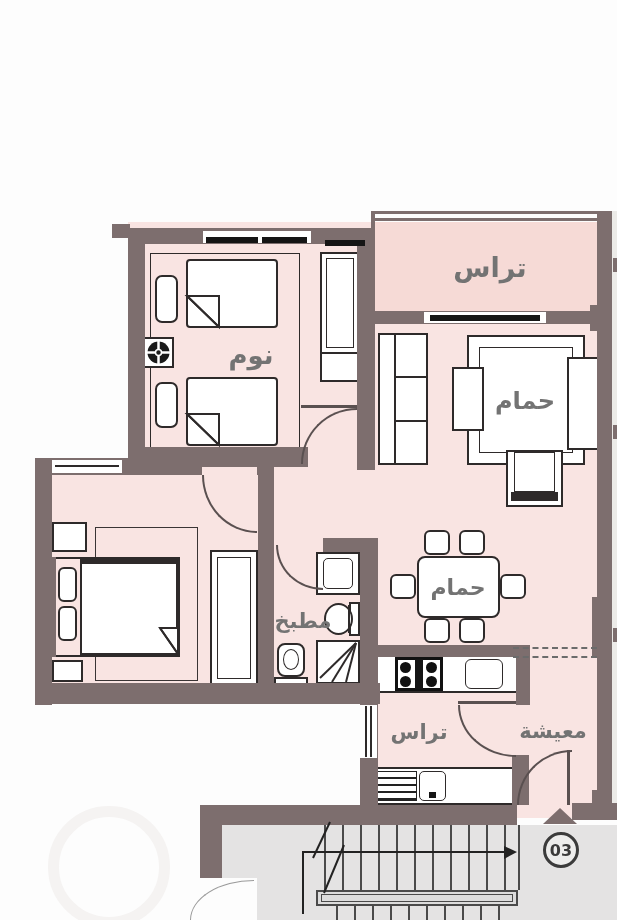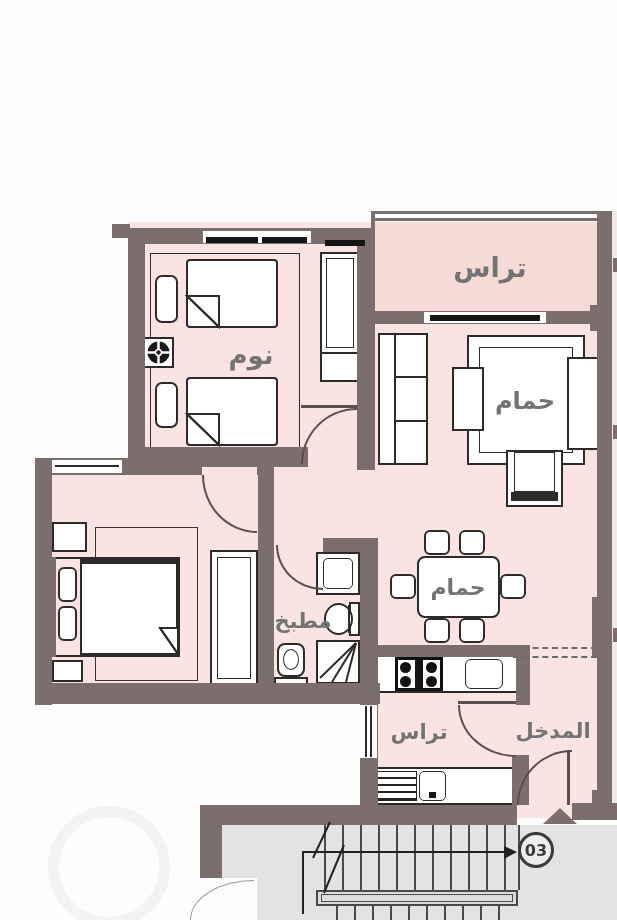--- a/index.html
+++ b/index.html
@@ -163,32 +163,32 @@
   <div class="abs" style="left:185px;top:878px;width:72px;height:42px;background:#fdfdfd"></div>
   <div class="arc lt" style="left:190px;top:880px;width:64px;height:40px"></div>
 
   <div class="dash" style="left:513px;top:647px;width:84px;height:11px"></div>
 
   <div class="treads" style="left:308px;top:825px;width:210px;height:65px;border-right:2px solid #4a4a4a"></div>
   <div class="abs" style="left:316px;top:890px;width:202px;height:16px;background:#dcdcdc;border:2px solid #4a4a4a;box-sizing:border-box"></div>
   <div class="abs" style="left:321px;top:894px;width:192px;height:8px;border:1.5px solid #4a4a4a;box-sizing:border-box"></div>
   <div class="treads" style="left:320px;top:906px;width:196px;height:14px"></div>
 
-  <div class="badge" style="left:518px;top:832px;width:36px;height:36px">
+  <div class="badge" style="left:543px;top:832px;width:36px;height:36px">
     <span>03</span>
   </div>
   <div class="tri" style="left:543px;top:808px"></div>
 
   <div class="lbl" style="left:490px;top:267px;font-size:27px">تراس</div>
   <div class="lbl" style="left:251px;top:355px;font-size:26px">نوم</div>
   <div class="lbl" style="left:525px;top:401px;font-size:24px">حمام</div>
   <div class="lbl" style="left:458px;top:587px;font-size:22px">حمام</div>
   <div class="lbl" style="left:303px;top:621px;font-size:21px">مطبخ</div>
   <div class="lbl" style="left:419px;top:732px;font-size:21px">تراس</div>
-  <div class="lbl" style="left:553px;top:731px;font-size:21px">المدخل</div>
+  <div class="lbl" style="left:553px;top:731px;font-size:21px">معيشة</div>
 
   <svg class="abs" width="617" height="920" style="left:0;top:0;pointer-events:none">
 
     <g>
       <polygon points="187,296 219,296 219,327" fill="#fff" stroke="#2e2a2a" stroke-width="2"></polygon>
       <line x1="187" y1="296" x2="219" y2="327" stroke="#2e2a2a" stroke-width="2"></line>
     </g>
     <g>
       <polygon points="187,414 219,414 219,445" fill="#fff" stroke="#2e2a2a" stroke-width="2"></polygon>
       <line x1="187" y1="414" x2="219" y2="445" stroke="#2e2a2a" stroke-width="2"></line>

